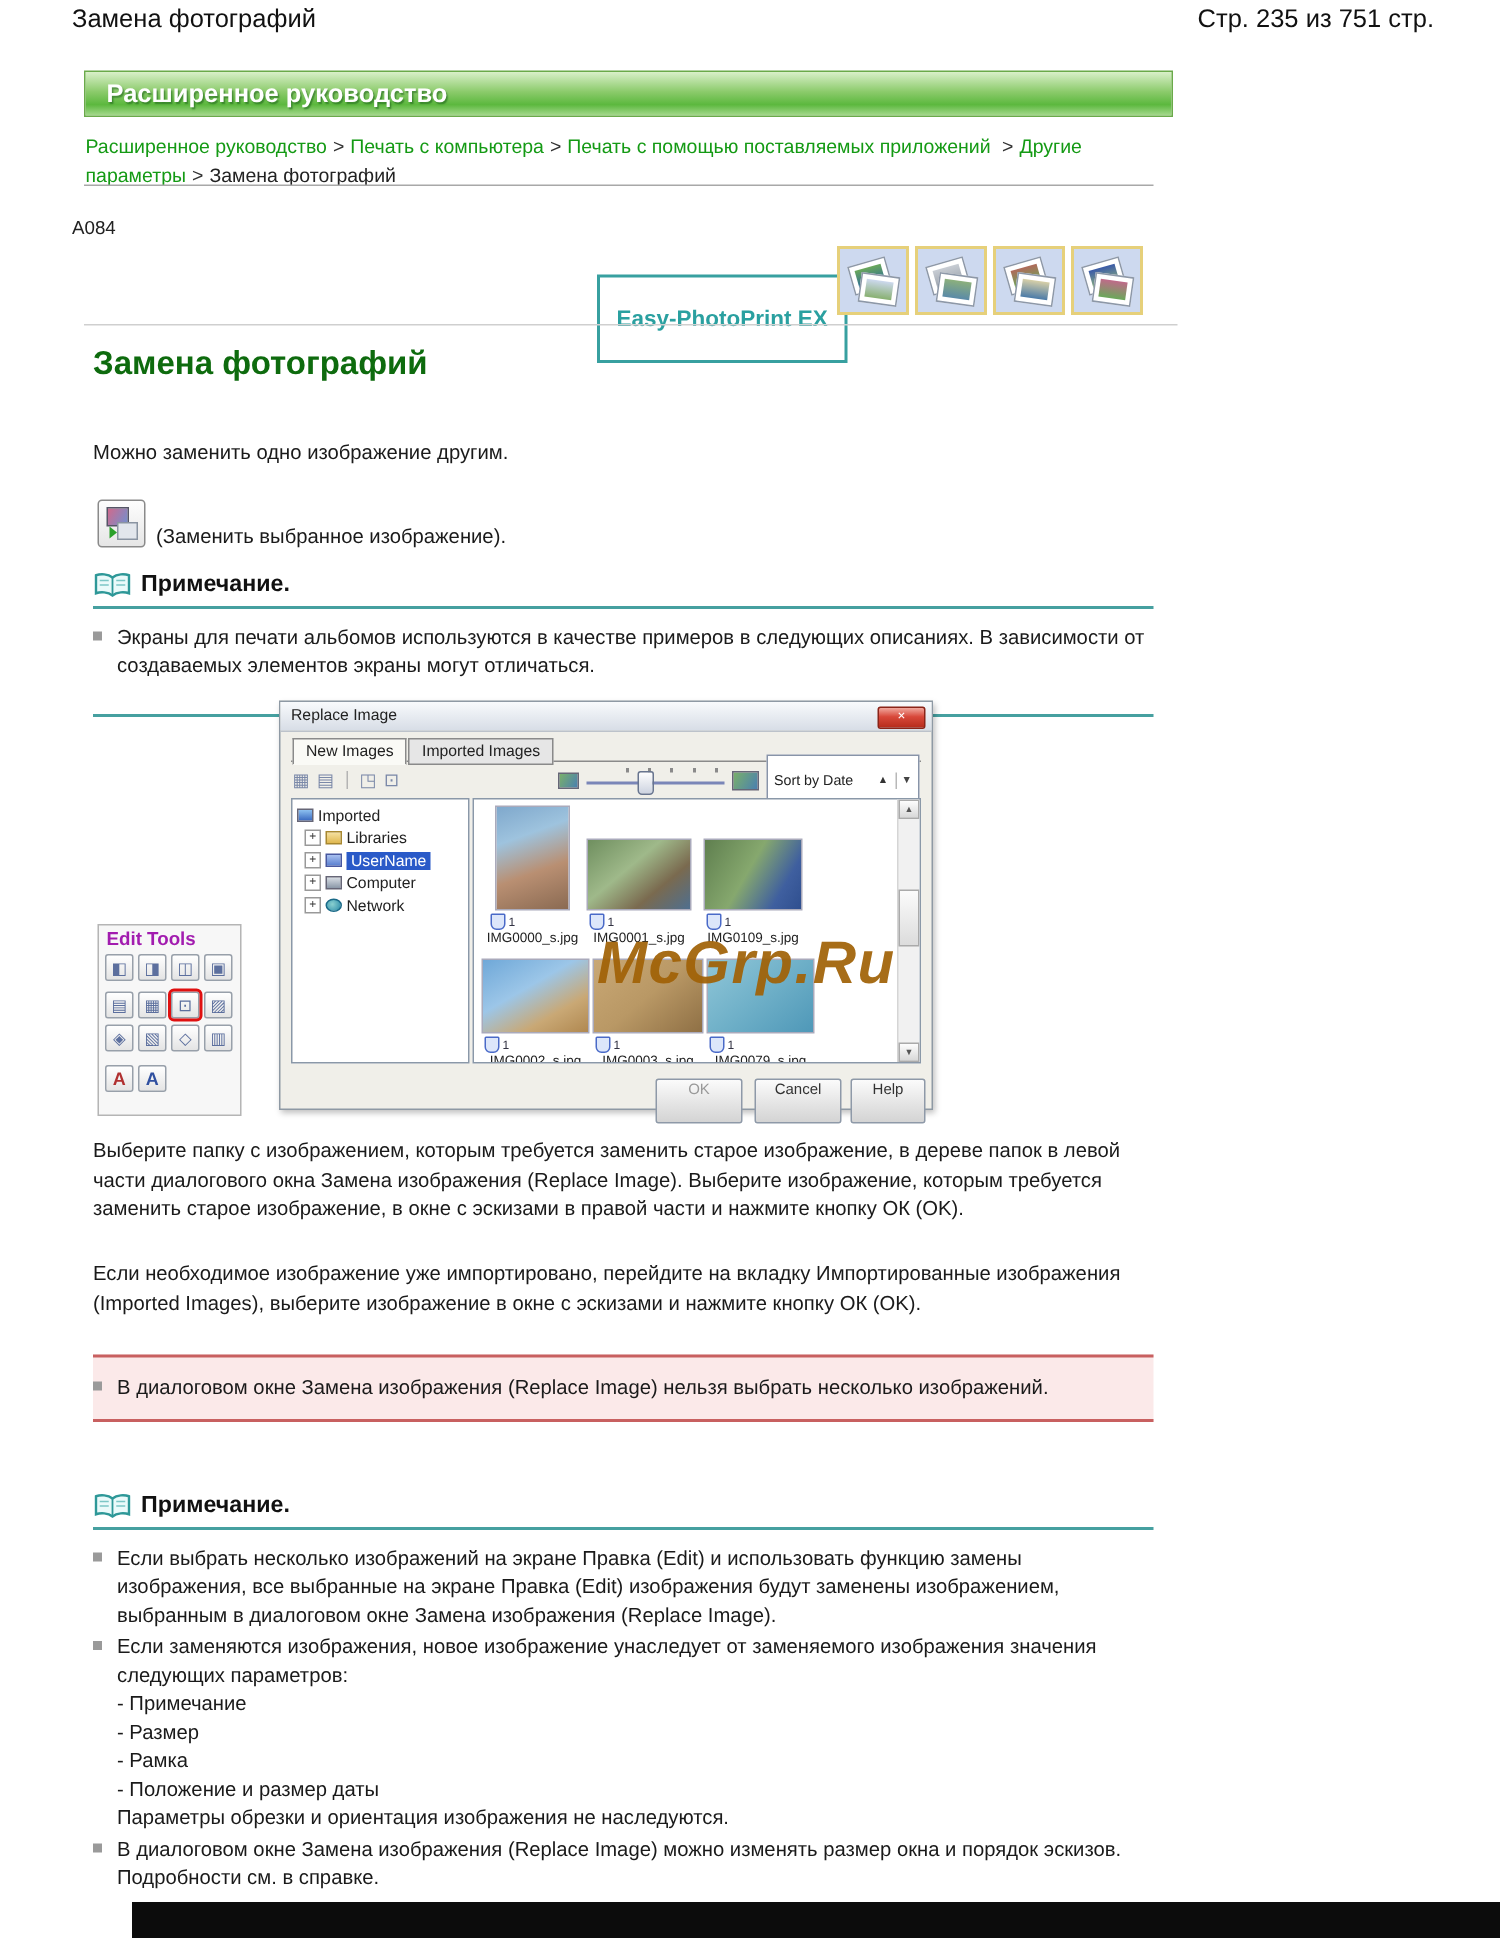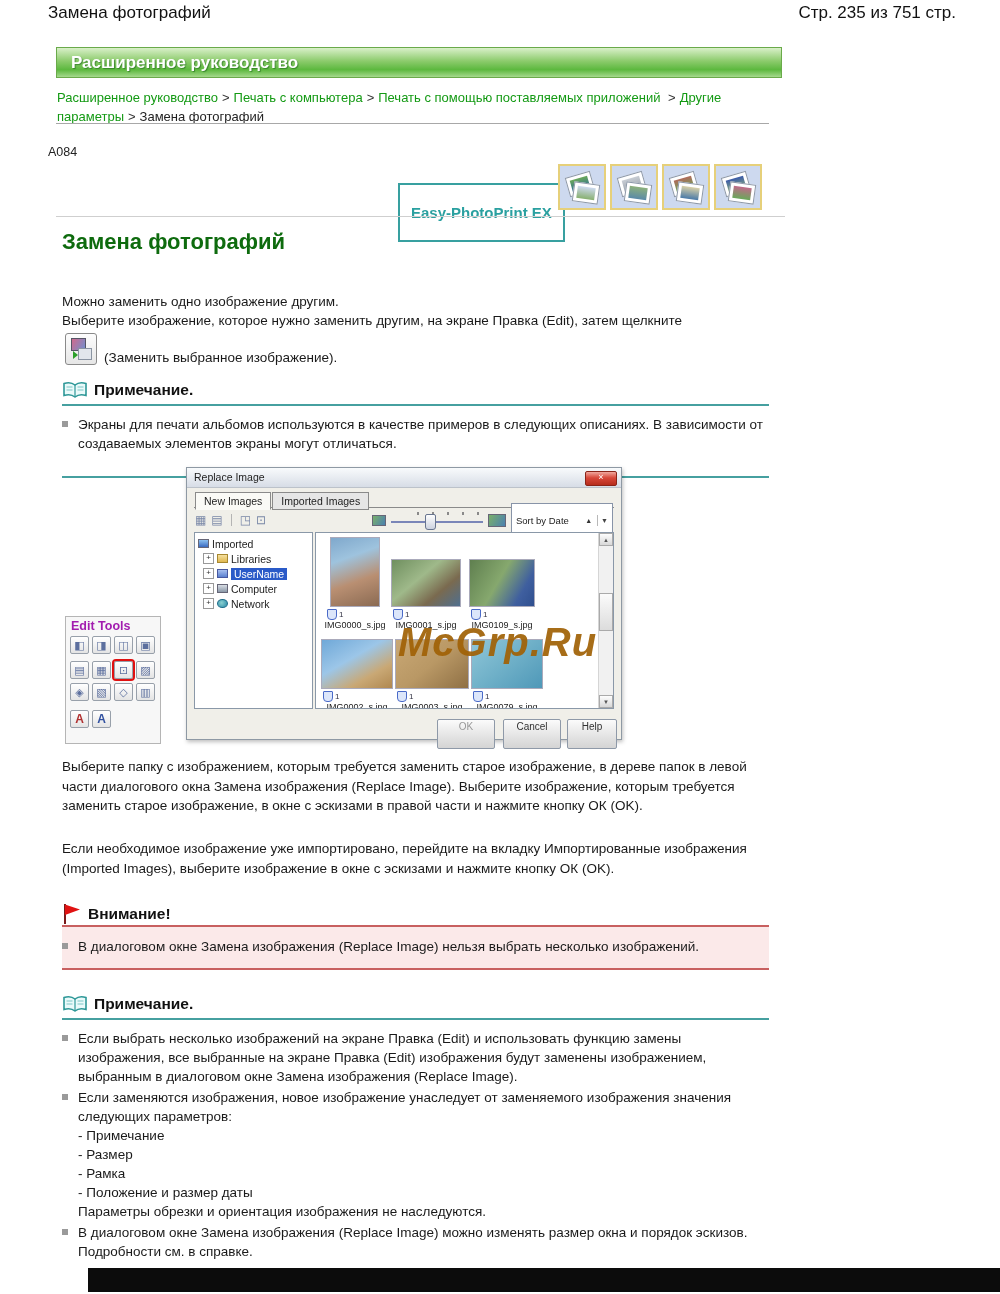--- a/index.html
+++ b/index.html
@@ -171,21 +171,20 @@
       </div>
     <div class="tile t4" style="left:658px">
         <span class="ca"></span>
         <span class="cb"></span>
       </div>
   </div>
   <div class="rule2"></div>
 
   <div class="h1">Замена фотографий</div>
   <div class="para p1">Можно заменить одно изображение другим.</div>
-  <div class="para p2">Выберите изображение, которое нужно заменить другим, на экране Правка (Edit), затем щелкните</div>
 
   <div class="iconrow">
     <span class="repbtn">
         <span class="ph"></span>
         <span class="gr"></span>
         <span class="arr"></span>
       </span>
     <span class="repcap">(Заменить выбранное изображение).</span>
   </div>
 
@@ -357,29 +356,20 @@
       <div class="dbtn b-he">Help</div>
     </div>
 
     <div class="wm">McGrp.Ru</div>
   </div>
 
   <div class="para p3">Выберите папку с изображением, которым требуется заменить старое изображение, в дереве папок в левой части диалогового окна Замена изображения (Replace Image). Выберите изображение, которым требуется заменить старое изображение, в окне с эскизами в правой части и нажмите кнопку ОК (OK).</div>
   <div class="para p4">Если необходимое изображение уже импортировано, перейдите на вкладку Импортированные изображения (Imported Images), выберите изображение в окне с эскизами и нажмите кнопку ОК (OK).</div>
 
   <div class="warn">
-    <div class="blk-h">
-      <span class="flagico">
-        <svg width="20" height="22" viewBox="0 0 20 22">
-            <path d="M3 1 v20" stroke="#7a1a1a" stroke-width="2"></path>
-            <path d="M3 1.5 L18 6.5 L3 12 Z" fill="#e01212"></path>
-          </svg>
-      </span>
-      <span>Внимание!</span>
-    </div>
     <div class="wbox">
       <div class="nitem">
         <span class="sq"></span>
         <div class="tx">В диалоговом окне Замена изображения (Replace Image) нельзя выбрать несколько изображений.</div>
       </div>
     </div>
   </div>
 
   <div class="note note2">
     <div class="blk-h">

